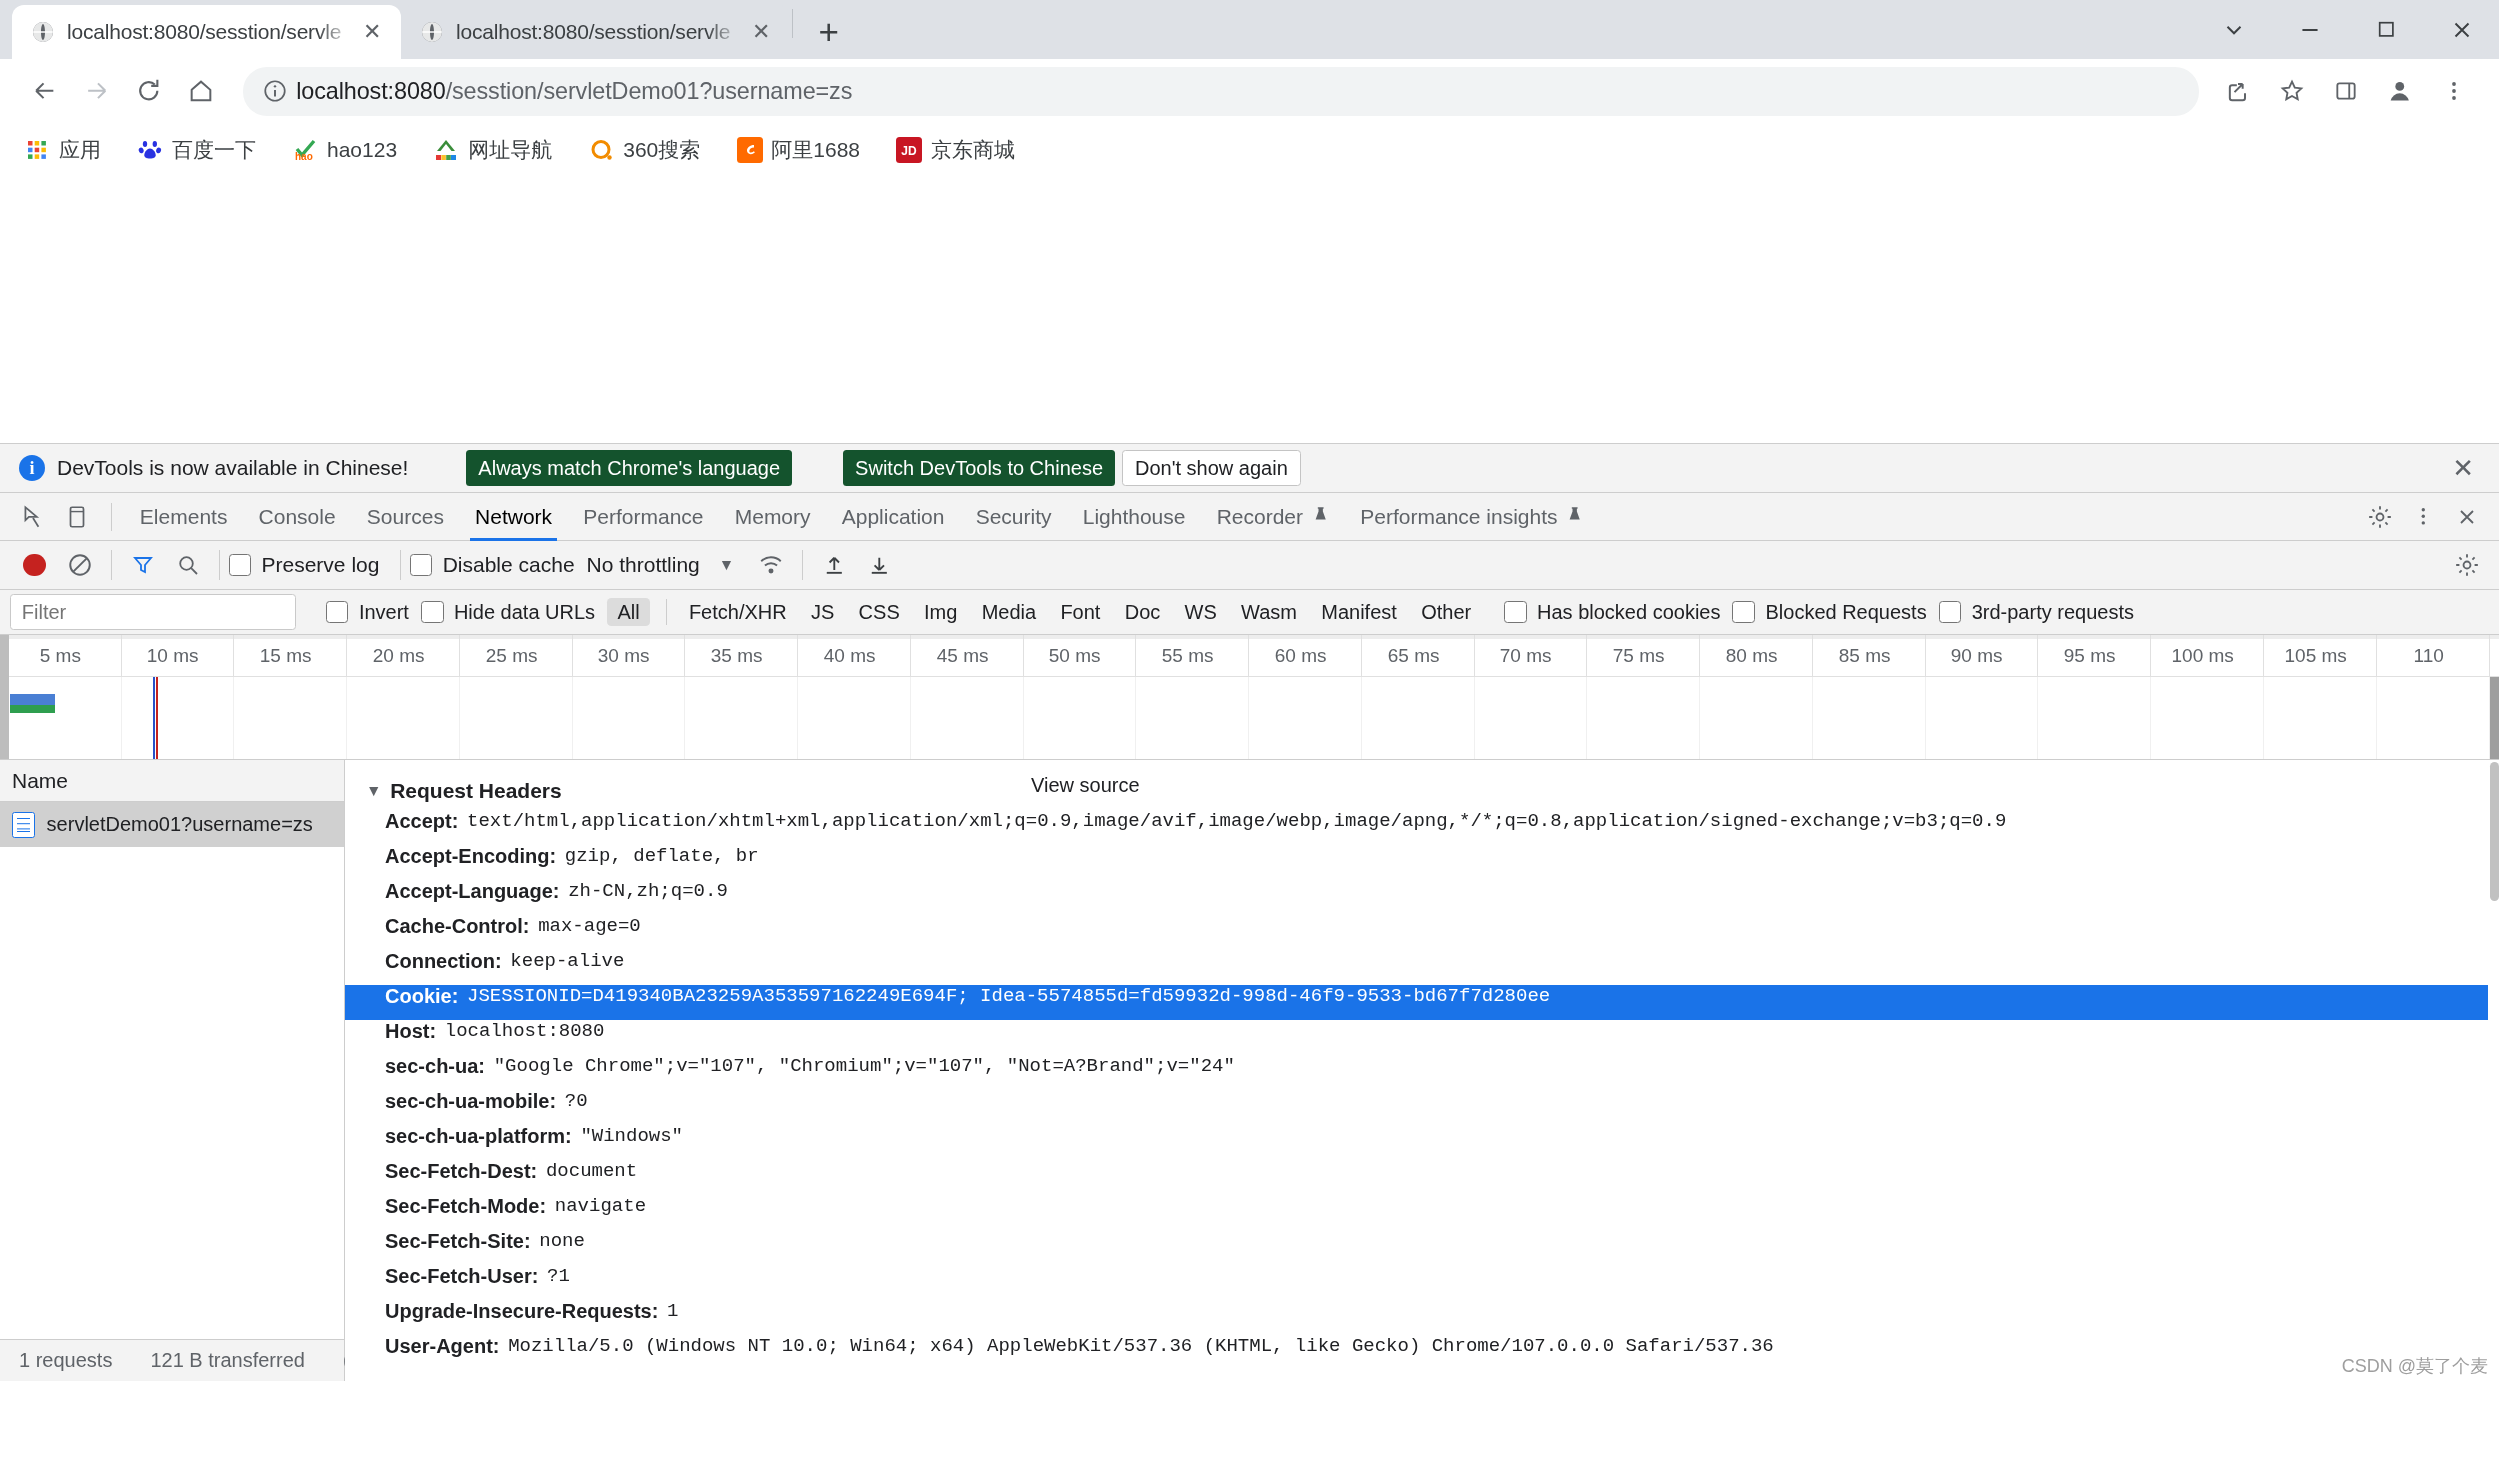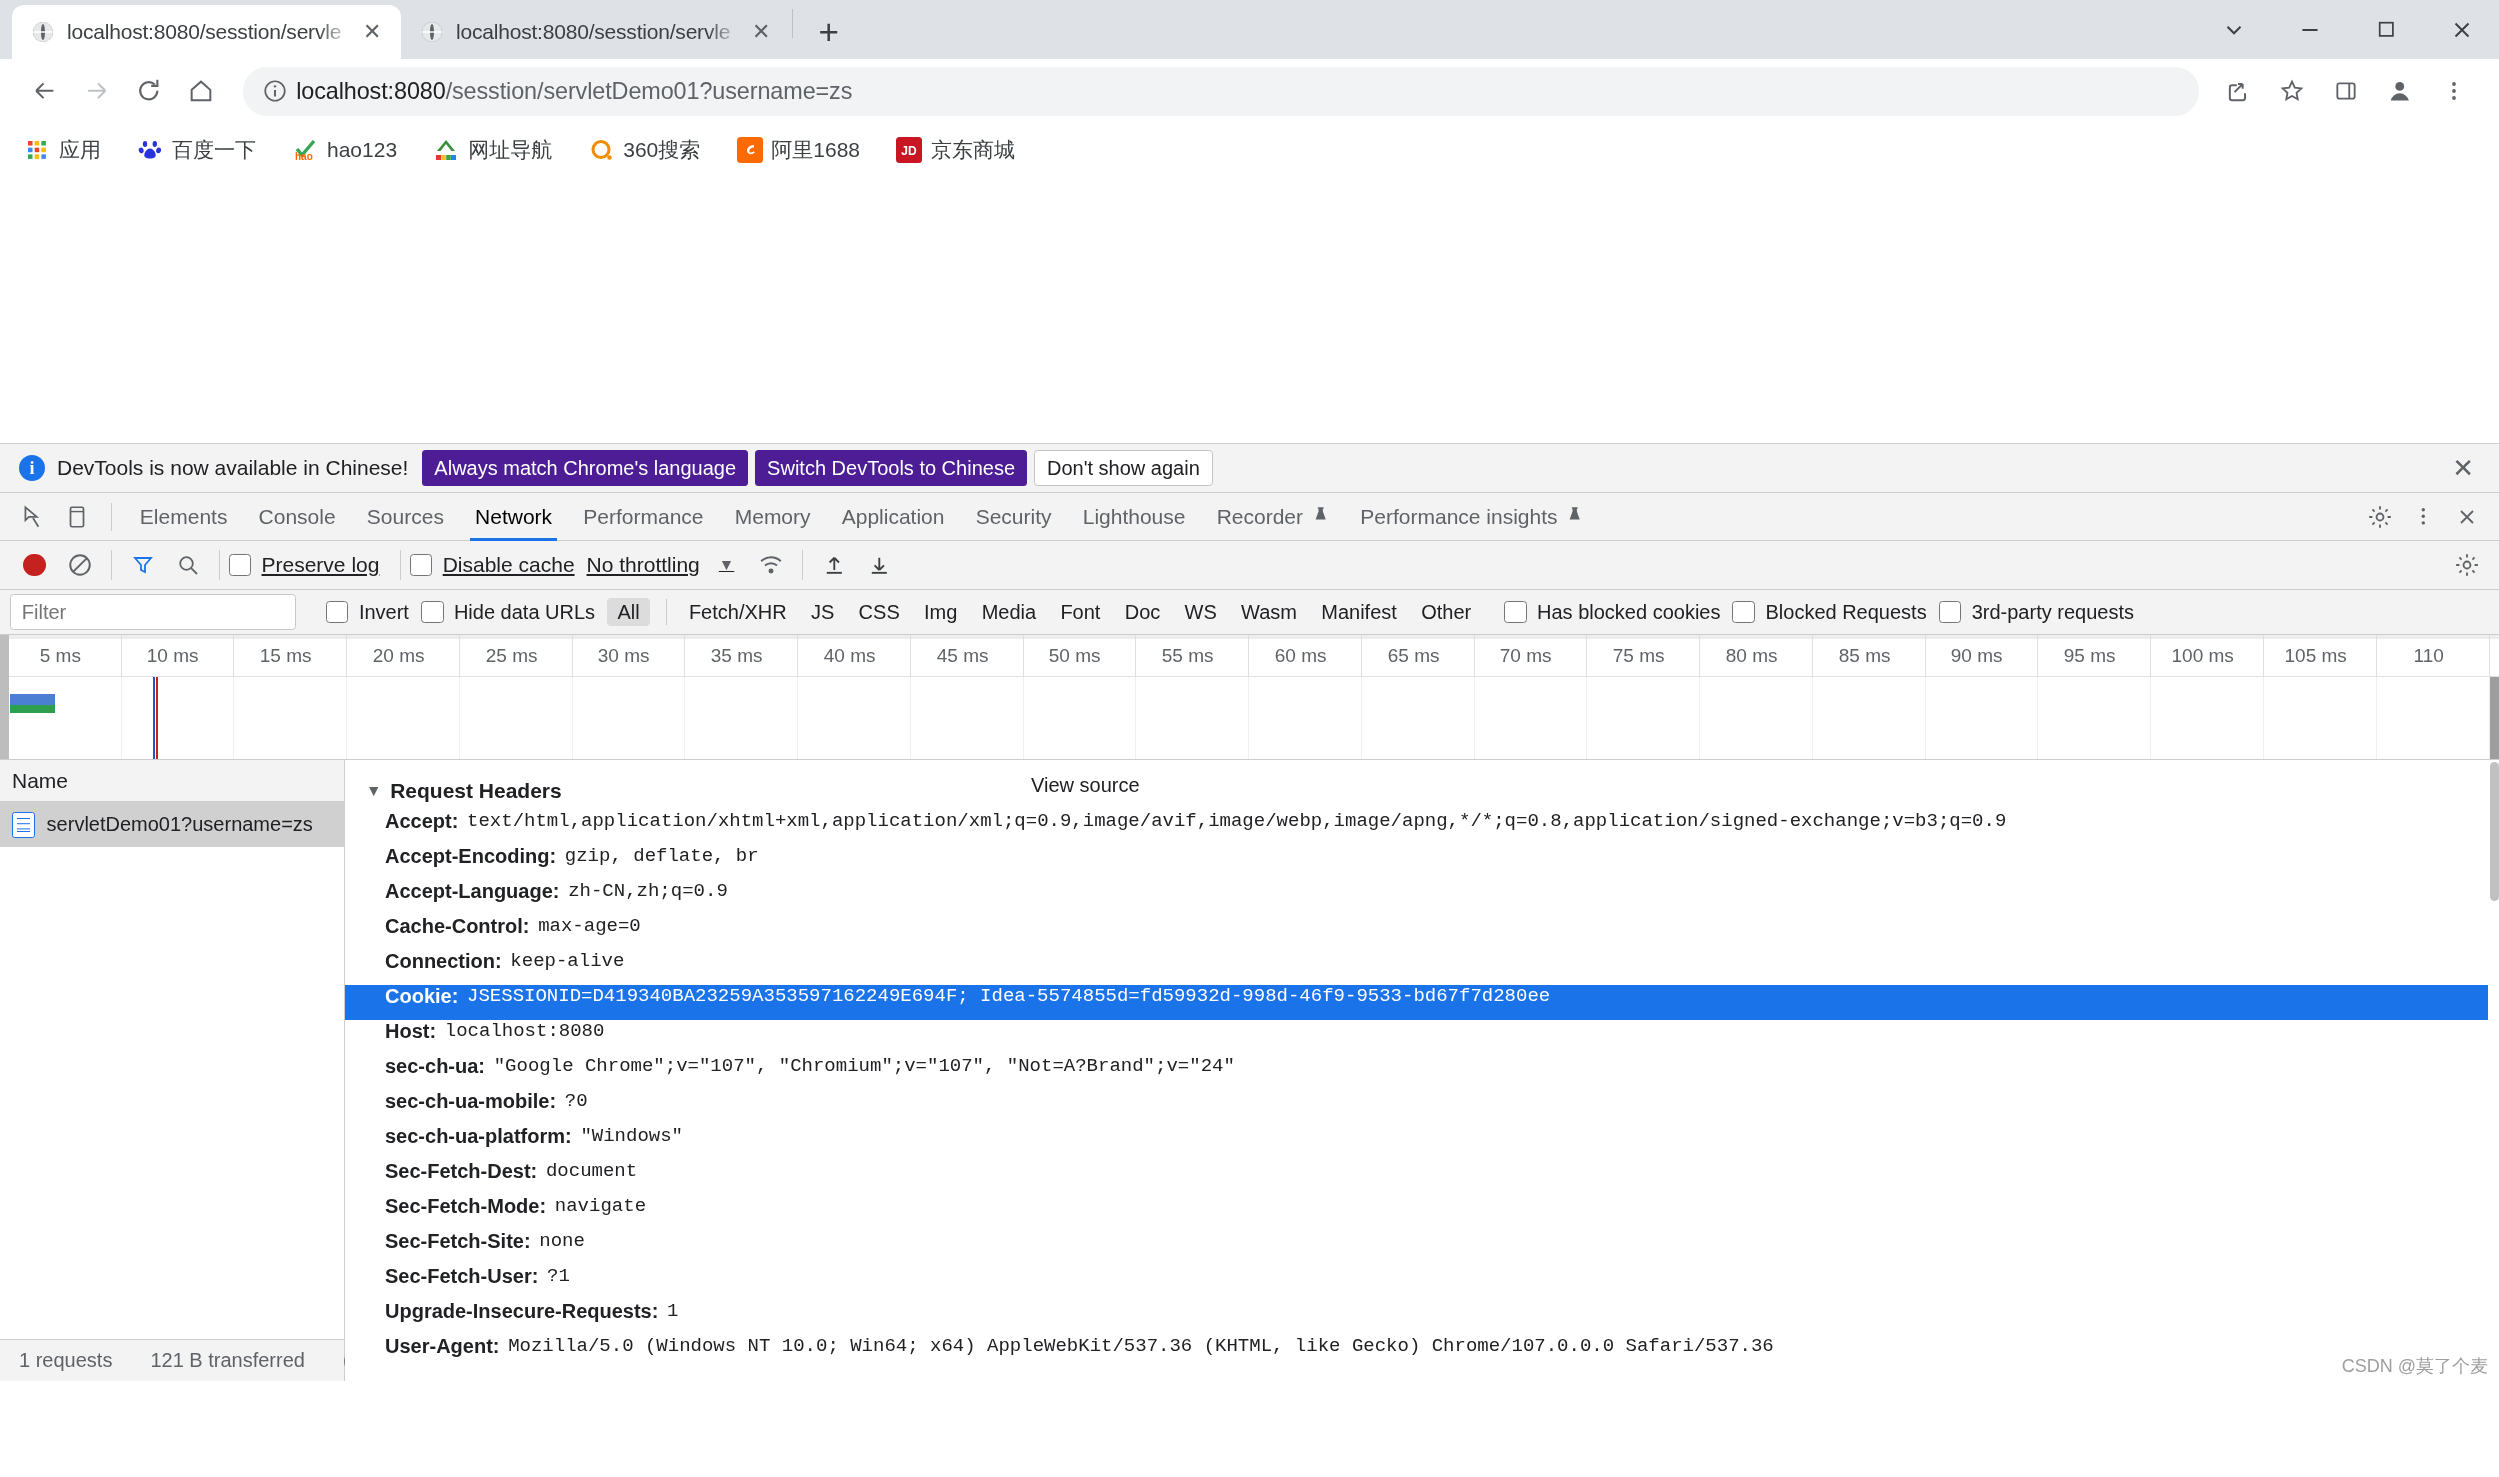--- a/index.html
+++ b/index.html
@@ -174,21 +174,21 @@
   }
   .notify-text { margin-right: 14px; white-space:nowrap; }
   .nbtn {
     height: 36px; padding: 0 12px;
     display:flex;align-items:center;
     font-size: 20px;
     border-radius: 3.5px;
     margin-right: 7px;
     white-space:nowrap;
   }
-  .nbtn.primary { background:#4c1d95; color:#fff; }
+  .nbtn.primary { background:#14532d; color:#fff;margin-left:44px; }
   .nbtn.ghost { background:#fff; color:#202124; border:0.9px solid #c4c4c4;}
   .notify-close {
     margin-left:auto; color:#5f6368; font-size:26px; padding-right: 7px;
   }
 
   
   .dt-tabs {
     height: 48px;
     background:#f3f3f3;
     border-bottom:0.9px solid #cdcdcd;
@@ -219,21 +219,21 @@
   .flask { margin-left:8.7px; font-size:18px; color:#5f6368; }
   .dt-tabs-right { margin-left:auto; display:flex; align-items:center; padding-right: 10.4px; }
 
   
   .net-toolbar {
     height: 49px;
     background:#f3f3f3;
     border-bottom:0.9px solid #cdcdcd;
     display:flex; align-items:center;
     padding-left: 12px;
-    font-size: 21px; color:#202124;text-decoration:underline;
+    font-size: 21px; color:#202124;
   }
   .rec-dot { width:22.6px;height:22.6px;border-radius:50%;background:#c5221f; }
   .nt-ico { width:45px;height:45px;display:flex;align-items:center;justify-content:center;color:#5f6368; }
   .nt-sep { width:0.9px;height:29.5px;background:#cdcdcd;margin:0 8.7px; }
   .cbx {
     width:22.6px;height:22.6px;border:1.7px solid #757575;border-radius:3.5px;
     flex:0 0 22.6px; margin-right:10.4px; background:#fff;
   }
   .cbx-wrap { display:flex;align-items:center; margin-right:12px; white-space:nowrap; }
   .throttle { display:flex;align-items:center; white-space:nowrap; }

